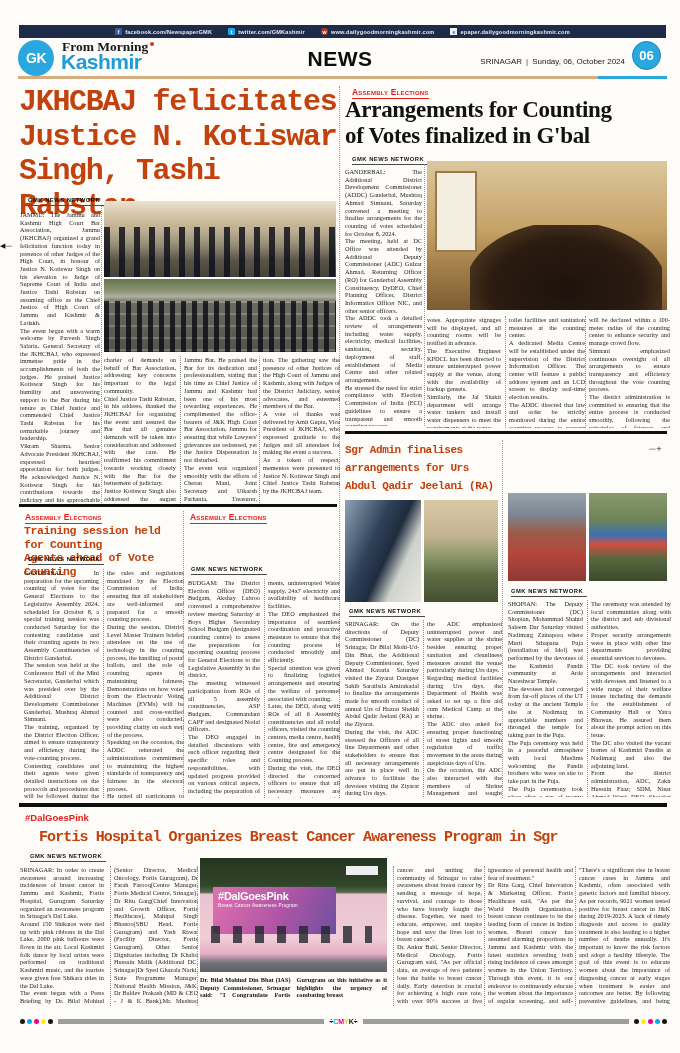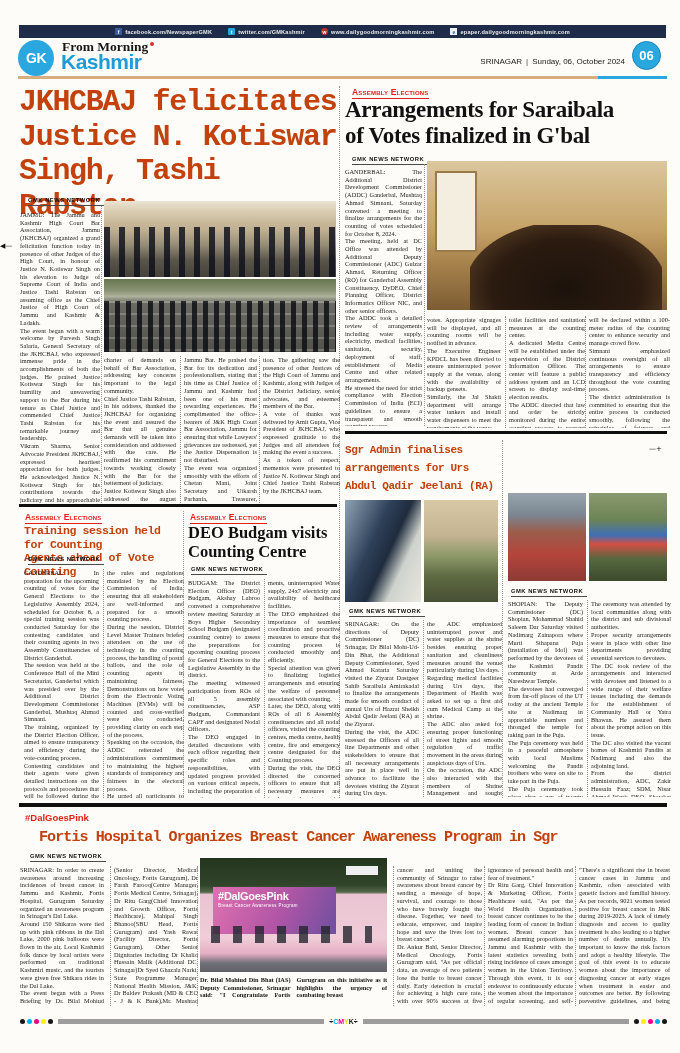--- a/index.html
+++ b/index.html
@@ -112,20 +112,21 @@
     </div>
     <div class="tb-item">
       <span class="tb-ic ic-ep">e</span>
       <span class="lbl">epaper.dailygoodmorningkashmir.com</span>
     </div>
   </div>
 
   <div class="logo">GK</div>
   <div class="brand-top"><span>From Morning</span><span class="red-dot"></span></div>
   <div class="brand-bottom">Kashmir</div>
+  <div class="section-title">NEWS</div>
   <div class="edition">
     <span class="city">SRINAGAR</span><span class="sep">|</span><span>Sunday, 06, October 2024</span>
   </div>
   <div class="page-badge">06</div>
   <div class="rule-tan"></div>
   <div class="rule-blue"></div>
 
   <div class="dotline" style="left:339px; top:86px; height:712px;"></div>
   <span class="print-mark" style="left:0px; top:242px;">◀—</span>
   <span class="print-mark" style="left:649px; top:445px;">—+</span>
@@ -145,21 +146,21 @@
 Chief Justice Tashi Rabstan, in his address, thanked the JKHCBAJ for organizing the event and assured the Bar that all genuine demands will be taken into consideration and addressed with due care. He reaffirmed his commitment towards working closely with the Bar for the betterment of judiciary.
 Justice Kotiswar Singh also addressed the august gathering, sharing fond memories of his experience working with the</div>
   <div class="bodycol bl" style="left:180px; top:356px; width:73px; height:147px;">Jammu Bar. He praised the Bar for its dedication and professionalism, stating that his time as Chief Justice of Jammu and Kashmir had been one of his most rewarding experiences. He complimented the office-bearers of J&amp;K High Court Bar Association, Jammu for ensuring that while Lawyers' grievances are redressed, yet the Justice Dispensation is not disturbed.
 The event was organized smoothly with the efforts of Chetan Mani, Joint Secretary and Utkarsh Parhania, Treasurer, ensuring a well-coordinated func-</div>
   <div class="bodycol bl" style="left:259px; top:356px; width:77px; height:147px;">tion. The gathering saw the presence of other Justices of the High Court of Jammu and Kashmir, along with Judges of the District Judiciary, senior advocates, and esteemed members of the Bar.
 A vote of thanks was delivered by Amit Gupta, Vice President of JKHCBAJ, who expressed gratitude to the Judges and all attendees for making the event a success.
 As a token of respect, mementos were presented to Justice N. Kotiswar Singh and Chief Justice Tashi Rabstan by the JKHCBAJ team.</div>
   <div class="hrule" style="left:19px; top:504px; width:318px; height:3px;"></div>
 
   <div class="kicker" style="left:352px; top:87px;">Assembly Elections</div>
-  <div class="hl-serif" style="left:345px; top:97px; width:322px; font-size:23px; line-height:25.5px; letter-spacing:-.3px;">Arrangements for Saraibala
+  <div class="hl-serif" style="left:345px; top:97px; width:322px; font-size:23px; line-height:25.5px; letter-spacing:-.3px;">Arrangements for Counting
 of Votes finalized in G'bal</div>
   <div class="byline" style="left:352px; top:156px; width:78px;">GMK NEWS NETWORK</div>
   <div class="bodycol" style="left:345px; top:168px; width:77px; height:258px;">GANDERBAL: The Additional District Development Commissioner (ADDC) Ganderbal, Mushtaq Ahmad Simnani, Saturday convened a meeting to finalize arrangements for the counting of votes scheduled for October 8, 2024.
 The meeting, held at DC Office was attended by Additional Deputy Commissioner (ADC) Gulzar Ahmad, Returning Officer (RO) for Ganderbal Assembly Constituency, DyDEO, Chief Planning Officer, District Informatics Officer NIC, and other senior officers.
 The ADDC took a detailed review of arrangements including water supply, electricity, medical facilities, sanitation, security, deployment of staff, establishment of Media Centre and other related arrangements.
 He stressed the need for strict compliance with Election Commission of India (ECI) guidelines to ensure a transparent and smooth counting process.
 The Returning Officers were instructed to promptly inform all candidates and their representatives of the exact date, time, and venue for the counting of</div>
   <div class="dotline" style="left:424px; top:164px; height:262px;"></div>
   <div class="ph ph-meeting" style="left:427px; top:161px; width:240px; height:149px;"></div>
   <div class="bodycol" style="left:427px; top:316px; width:74px; height:112px;">votes. Appropriate signages will be displayed, and all counting rooms will be notified in advance.
@@ -213,22 +214,20 @@
 The training, organized by the District Election Officer, aimed to ensure transparency and efficiency during the vote-counting process.
 Contesting candidates and their agents were given detailed instructions on the protocols and procedures that will be followed during the counting of votes. Special emphasis was placed on</div>
   <div class="bodycol bl" style="left:103px; top:569px; width:77px; height:229px;">the rules and regulations mandated by the Election Commission of India, ensuring that all stakeholders are well-informed and prepared for a smooth counting process.
 During the session, District Level Master Trainers briefed attendees on the use of technology in the counting process, the handling of postal ballots, and the role of counting agents in maintaining fairness. Demonstrations on how votes from the Electronic Voting Machines (EVMs) will be counted and cross-verified were also conducted, providing clarity on each step of the process.
 Speaking on the occasion, the ADDC reiterated the administrations commitment to maintaining the highest standards of transparency and fairness in the electoral process.
 He urged all participants to adhere to the guidelines and cooperate fully during the counting process to ensure a peaceful and smooth conclusion to the electoral process.</div>
 
   <div class="dotline" style="left:183px; top:511px; height:287px;"></div>
 
   <div class="kicker" style="left:190px; top:512px;">Assembly Elections</div>
-  <div class="hl-serif" style="left:188px; top:523px; width:152px; font-size:16.5px; line-height:19px;">DEO Budgam visits
-Counting Centre</div>
   <div class="byline" style="left:191px; top:566px; width:76px;">GMK NEWS NETWORK</div>
   <div class="bodycol" style="left:188px; top:579px; width:72px; height:219px;">BUDGAM: The District Election Officer (DEO) Budgam, Akshay Labroo convened a comprehensive review meeting Saturday at Boys Higher Secondary School Budgam (designated counting centre) to assess the preparations for upcoming counting process for General Elections to the Legislative Assembly in the district.
 The meeting witnessed participation from ROs of all 5 assembly constituencies, ASP Budgam, Commandant CAPF and designated Nodal Officers.
 The DEO engaged in detailed discussions with each officer regarding their specific roles and responsibilities, with updated progress provided on various critical aspects, including the preparation of counting arrangements, manpower management, law and order, security, welfare logistics, transport and parking management, postal ballot and migrant vote counting arrange-</div>
   <div class="bodycol bl" style="left:264px; top:579px; width:72px; height:219px;">ments, uninterrupted Water supply, 24x7 electricity and availability of healthcare facilities.
 The DEO emphasized the importance of seamless coordination and proactive measures to ensure that the counting process is conducted smoothly and efficiently.
 Special attention was given to finalizing logistics arrangements and ensuring the welfare of personnel associated with counting.
 Later, the DEO, along with ROs of all 6 Assembly constituencies and all nodal officers, visited the counting centres, media centre, health centre, fire and emergency centre designated for the Counting process.
 During the visit, the DEO directed the concerned officers to ensure that all necessary measures are implemented in strict accordance with the guidelines of the ECI, for seamless counting with due accuracy, transparency, and adherence to protocols.</div>
 

